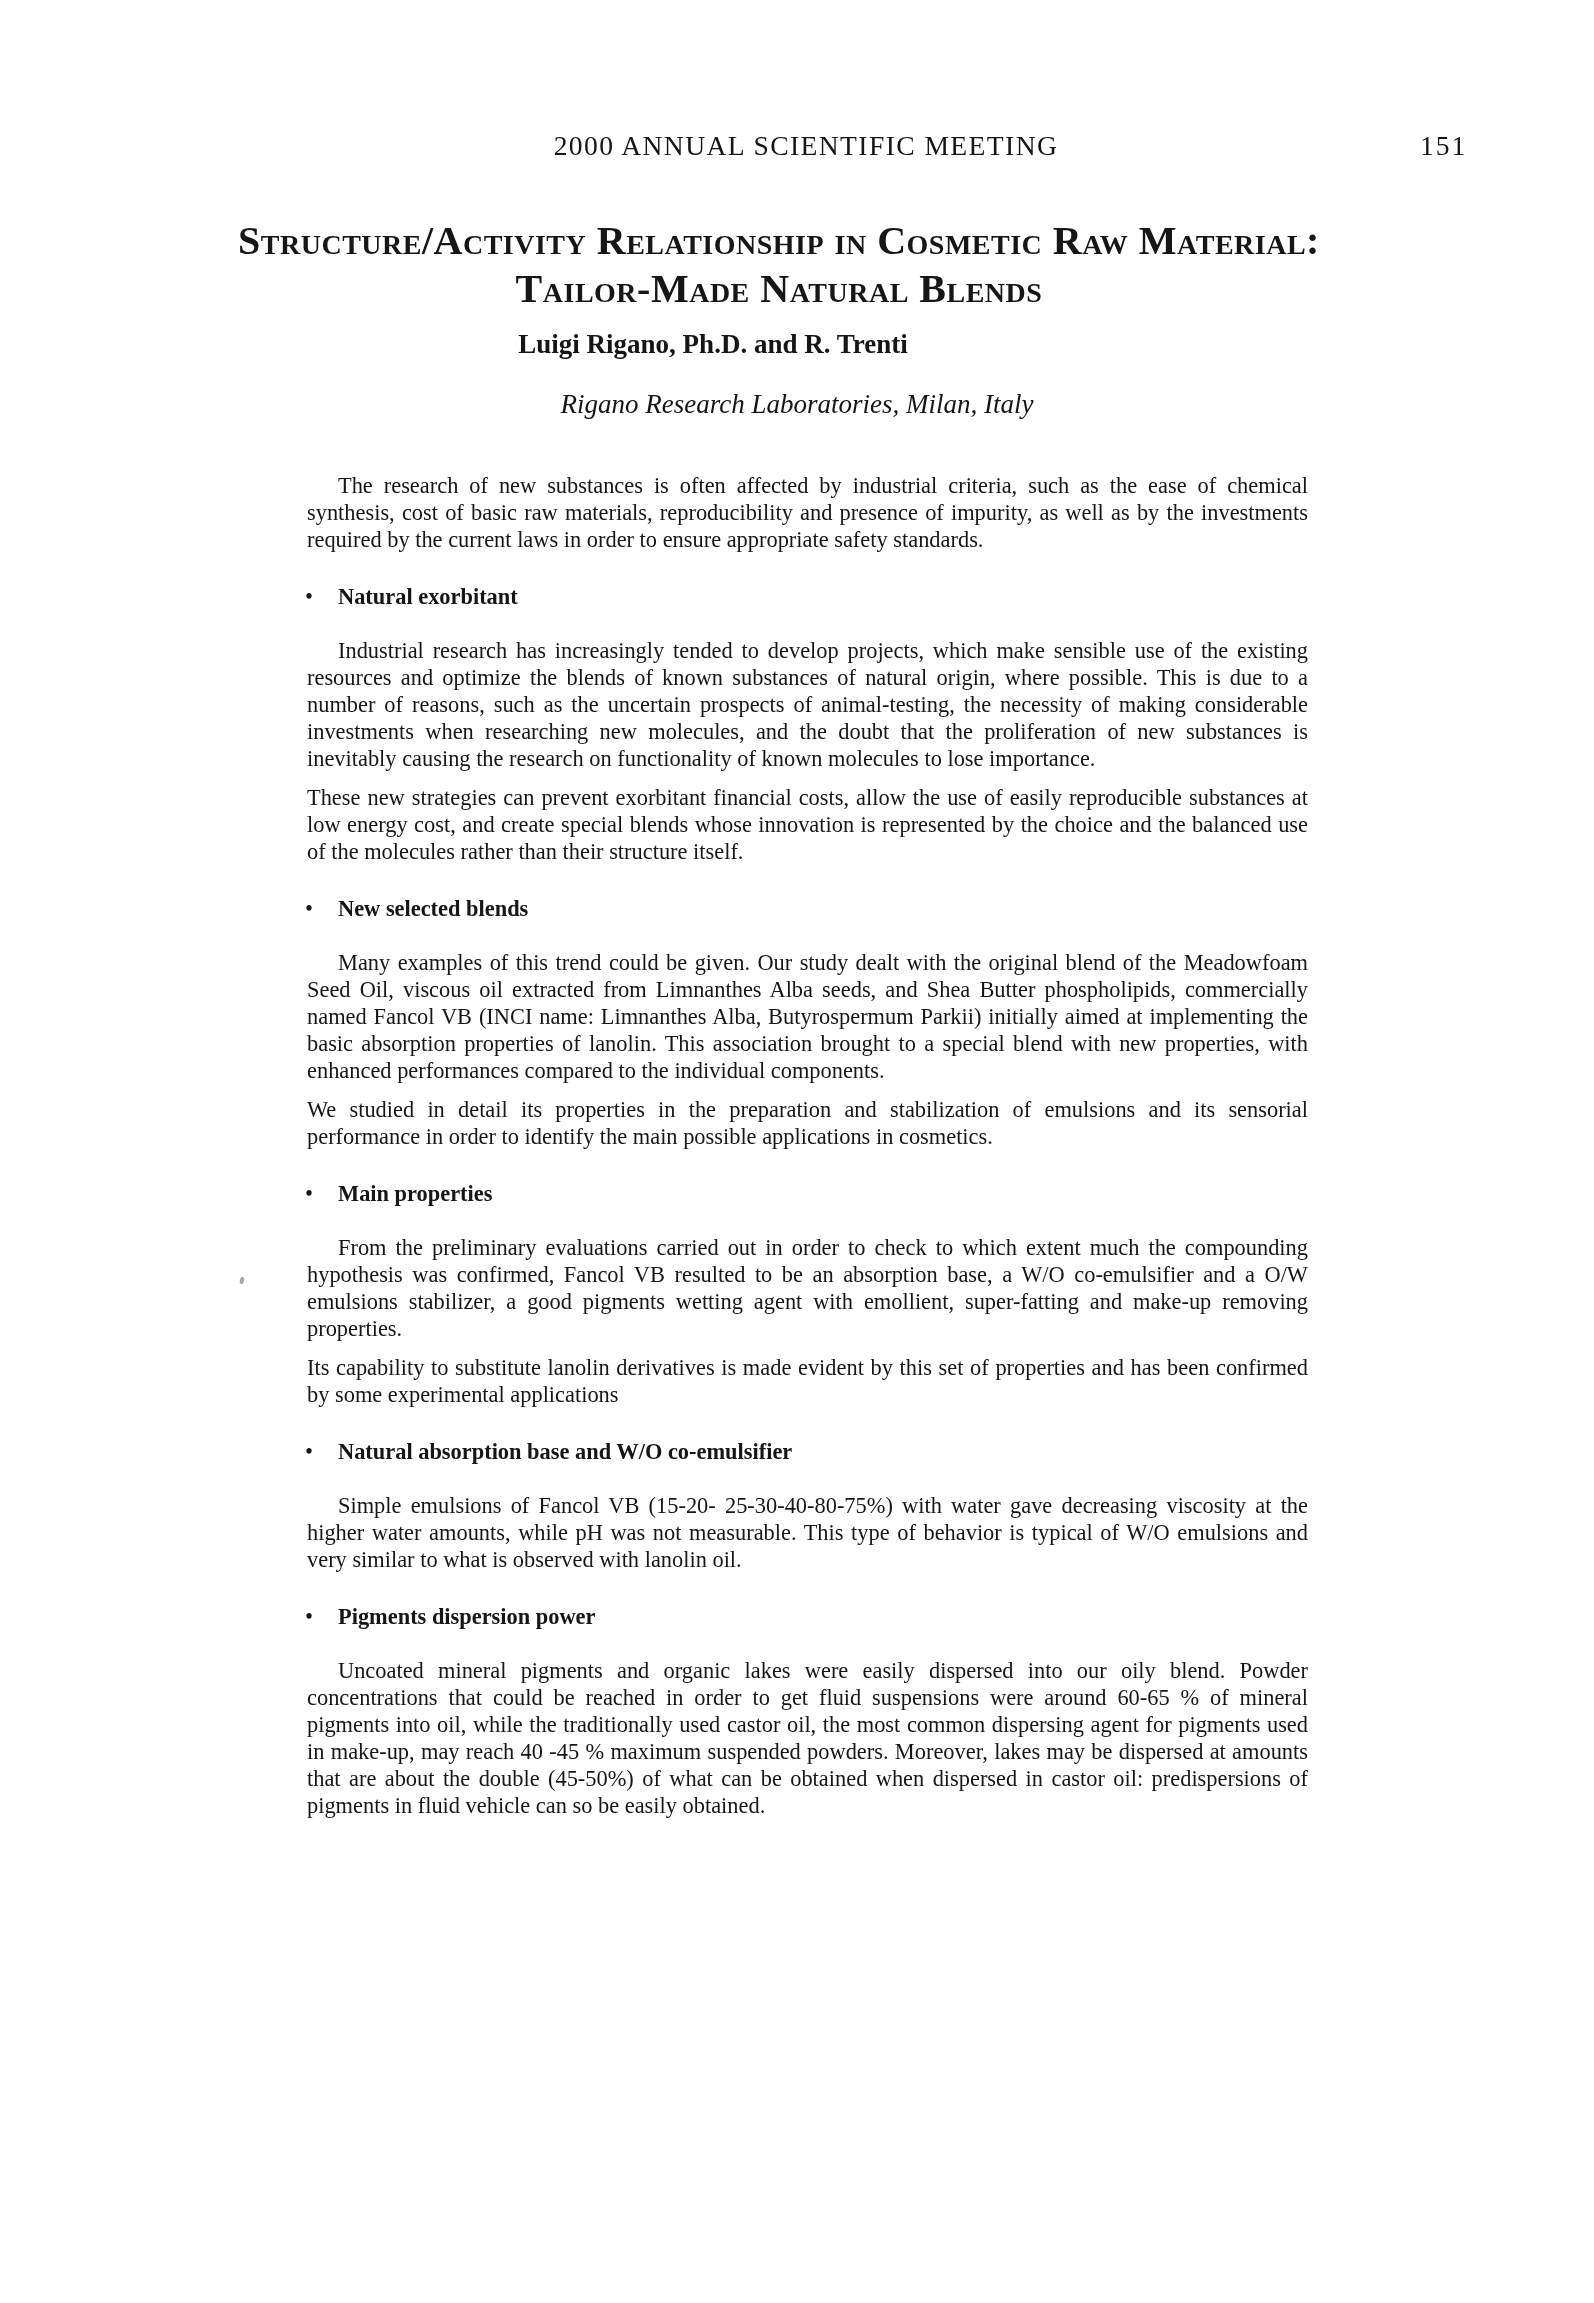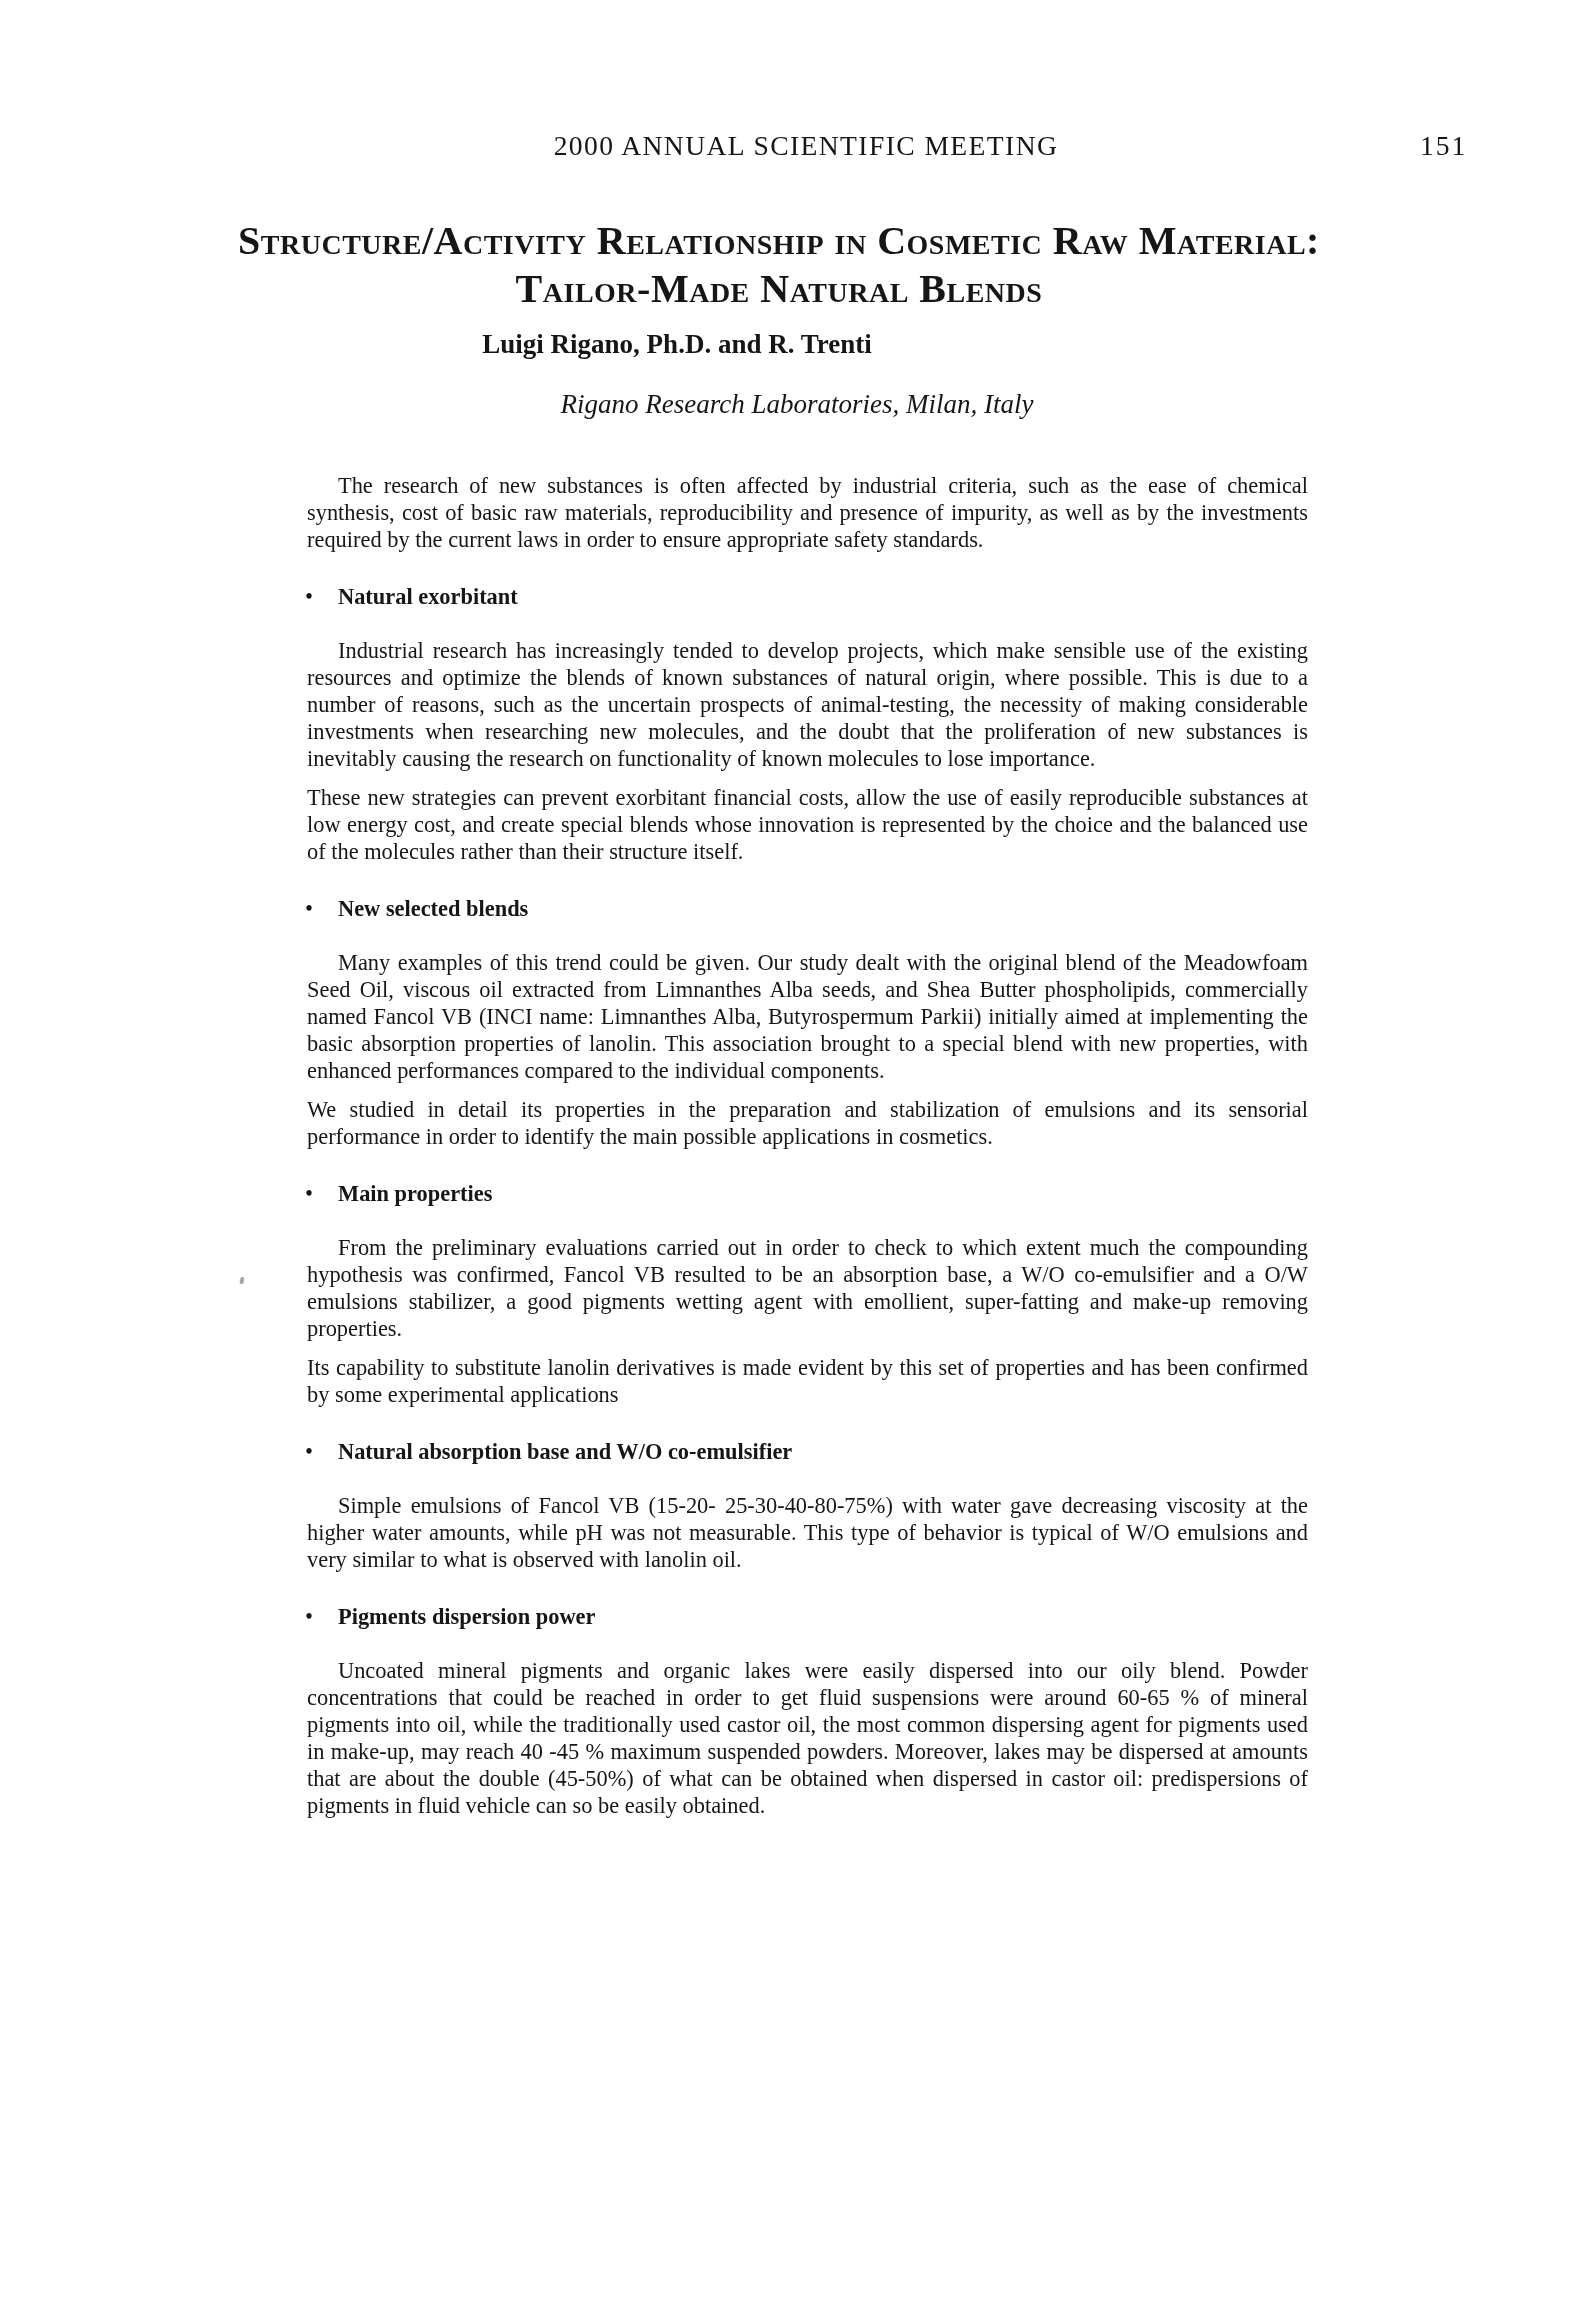--- a/index.html
+++ b/index.html
@@ -45,20 +45,21 @@
   .title .tl { display: block; }
   .authors {
     position: absolute;
     top: 329px;
     left: 0;
     width: 1354px;
     text-align: center;
     font-weight: bold;
     font-size: 27px;
     line-height: 31px;
+    padding-left: 36px;
   }
   .affiliation {
     position: absolute;
     top: 389px;
     left: 0;
     width: 1594px;
     text-align: center;
     font-style: italic;
     font-size: 27px;
     line-height: 31px;

